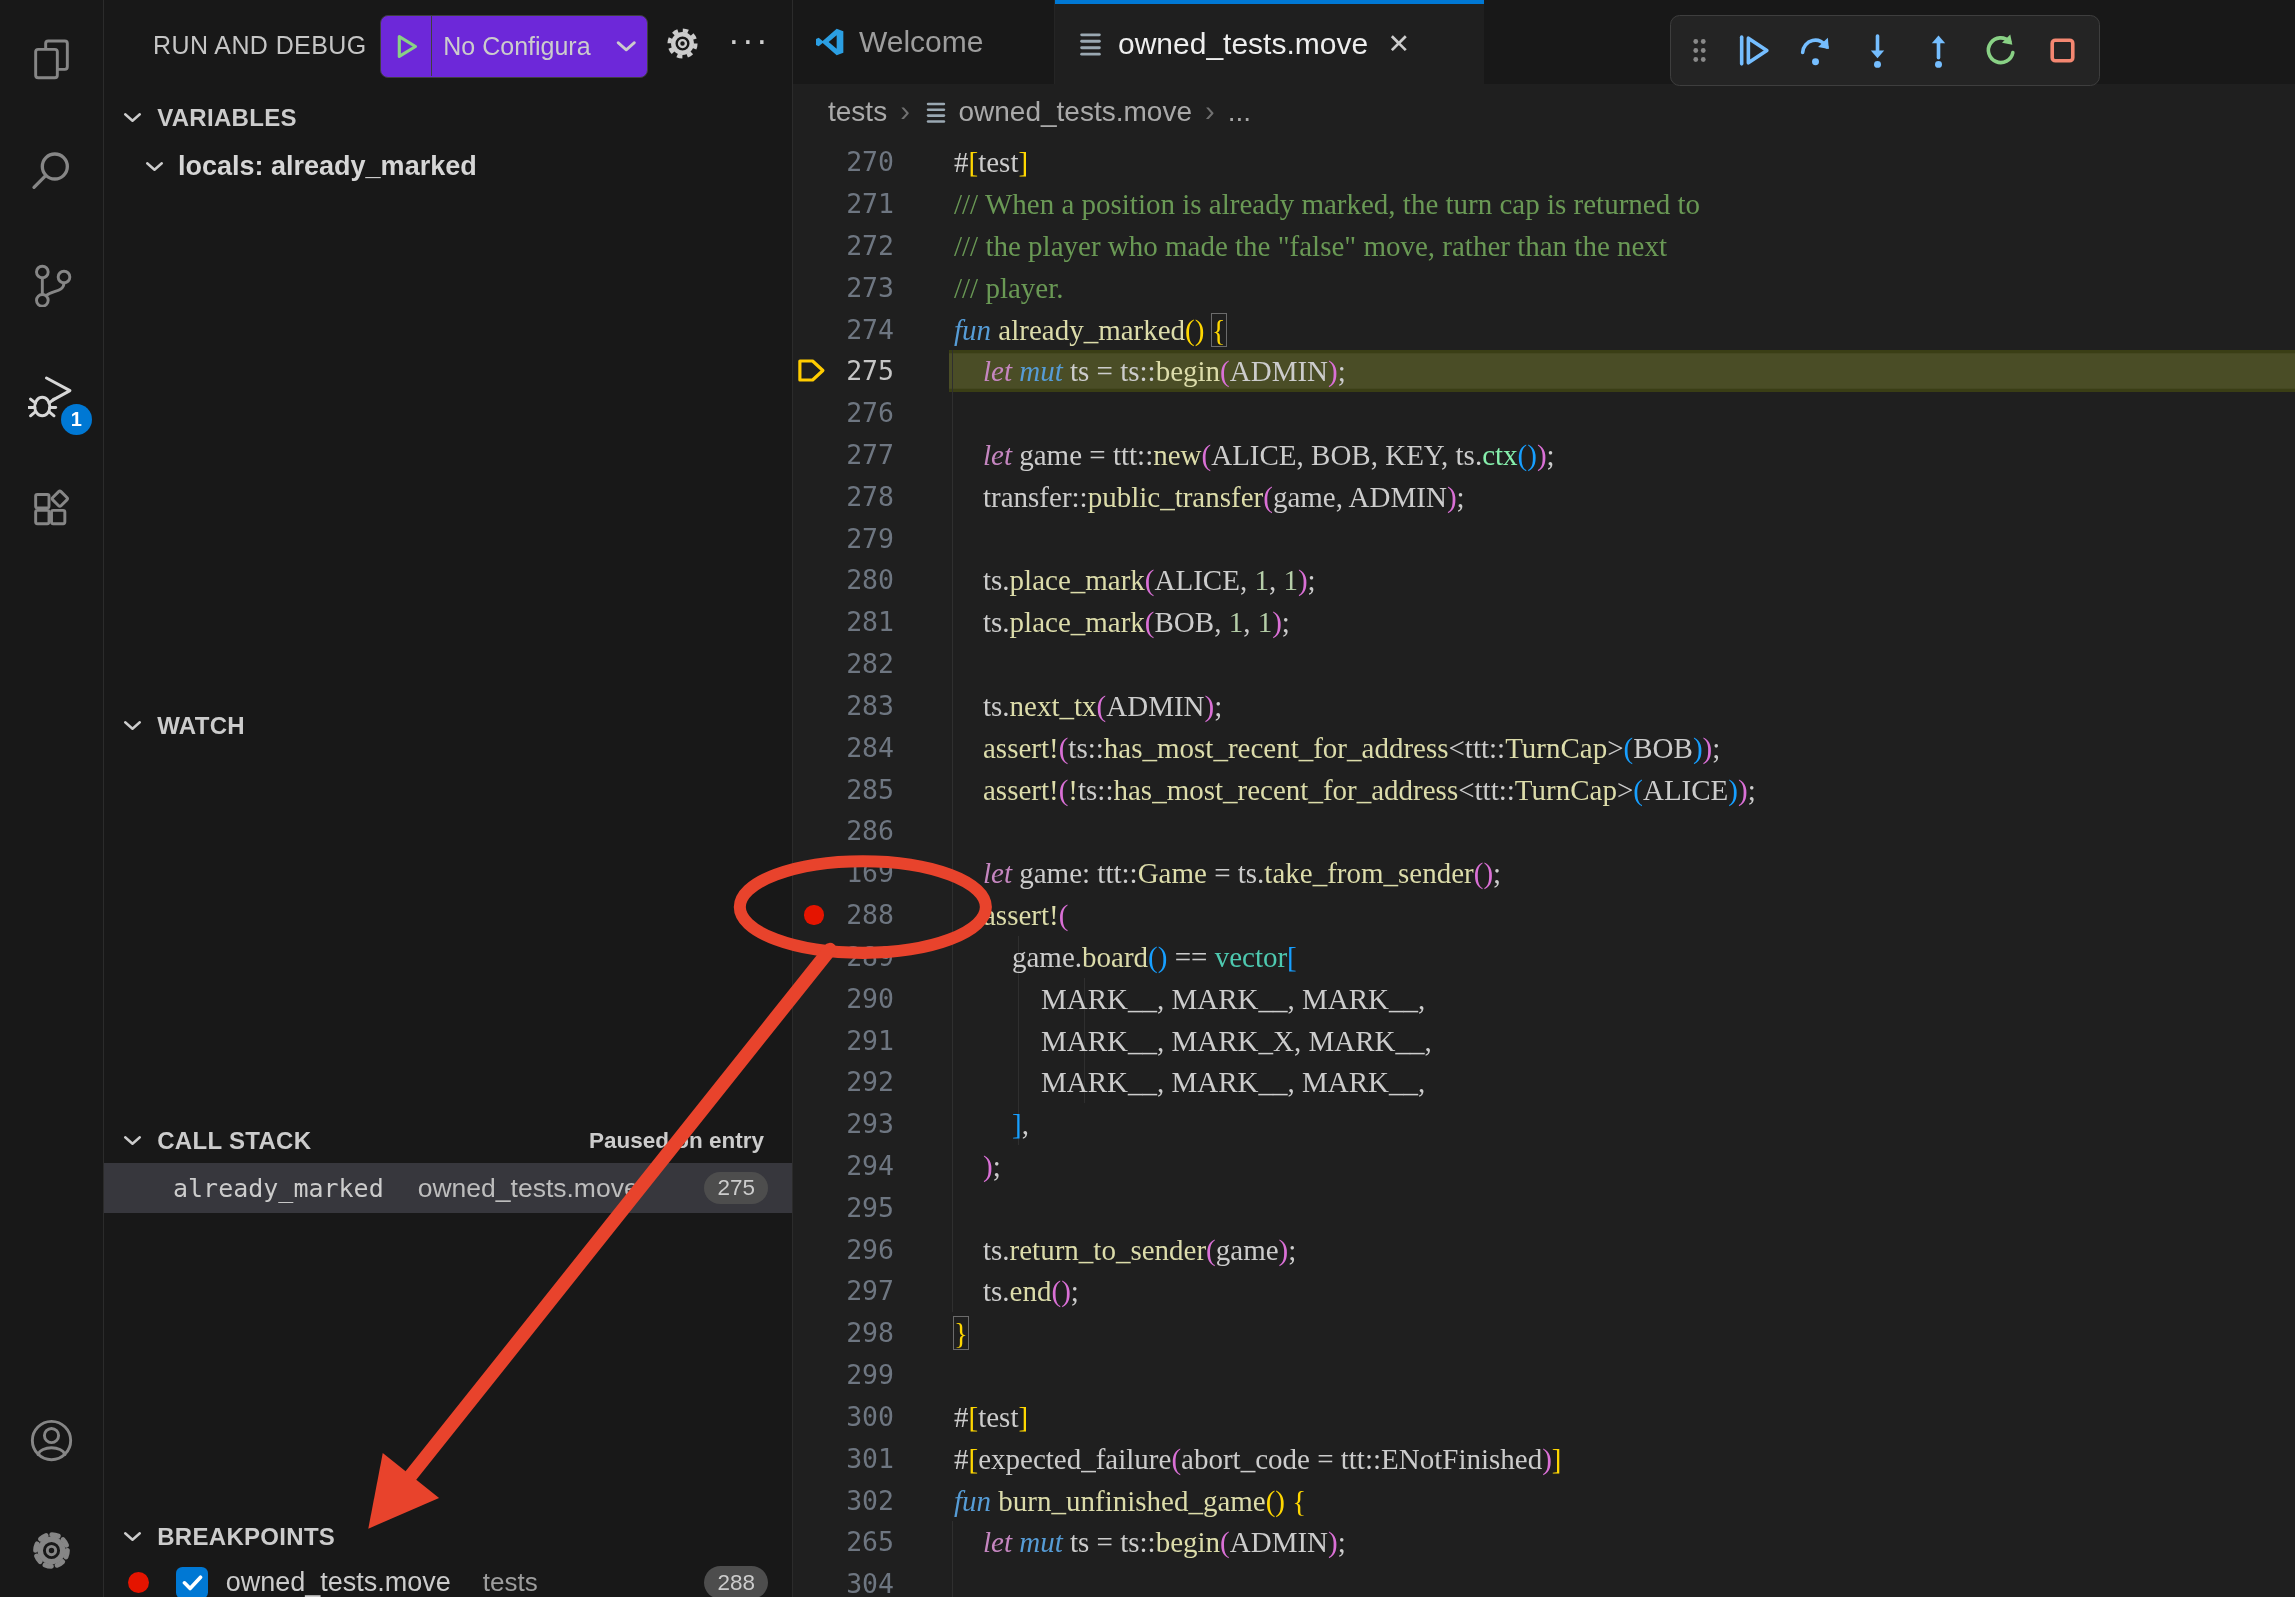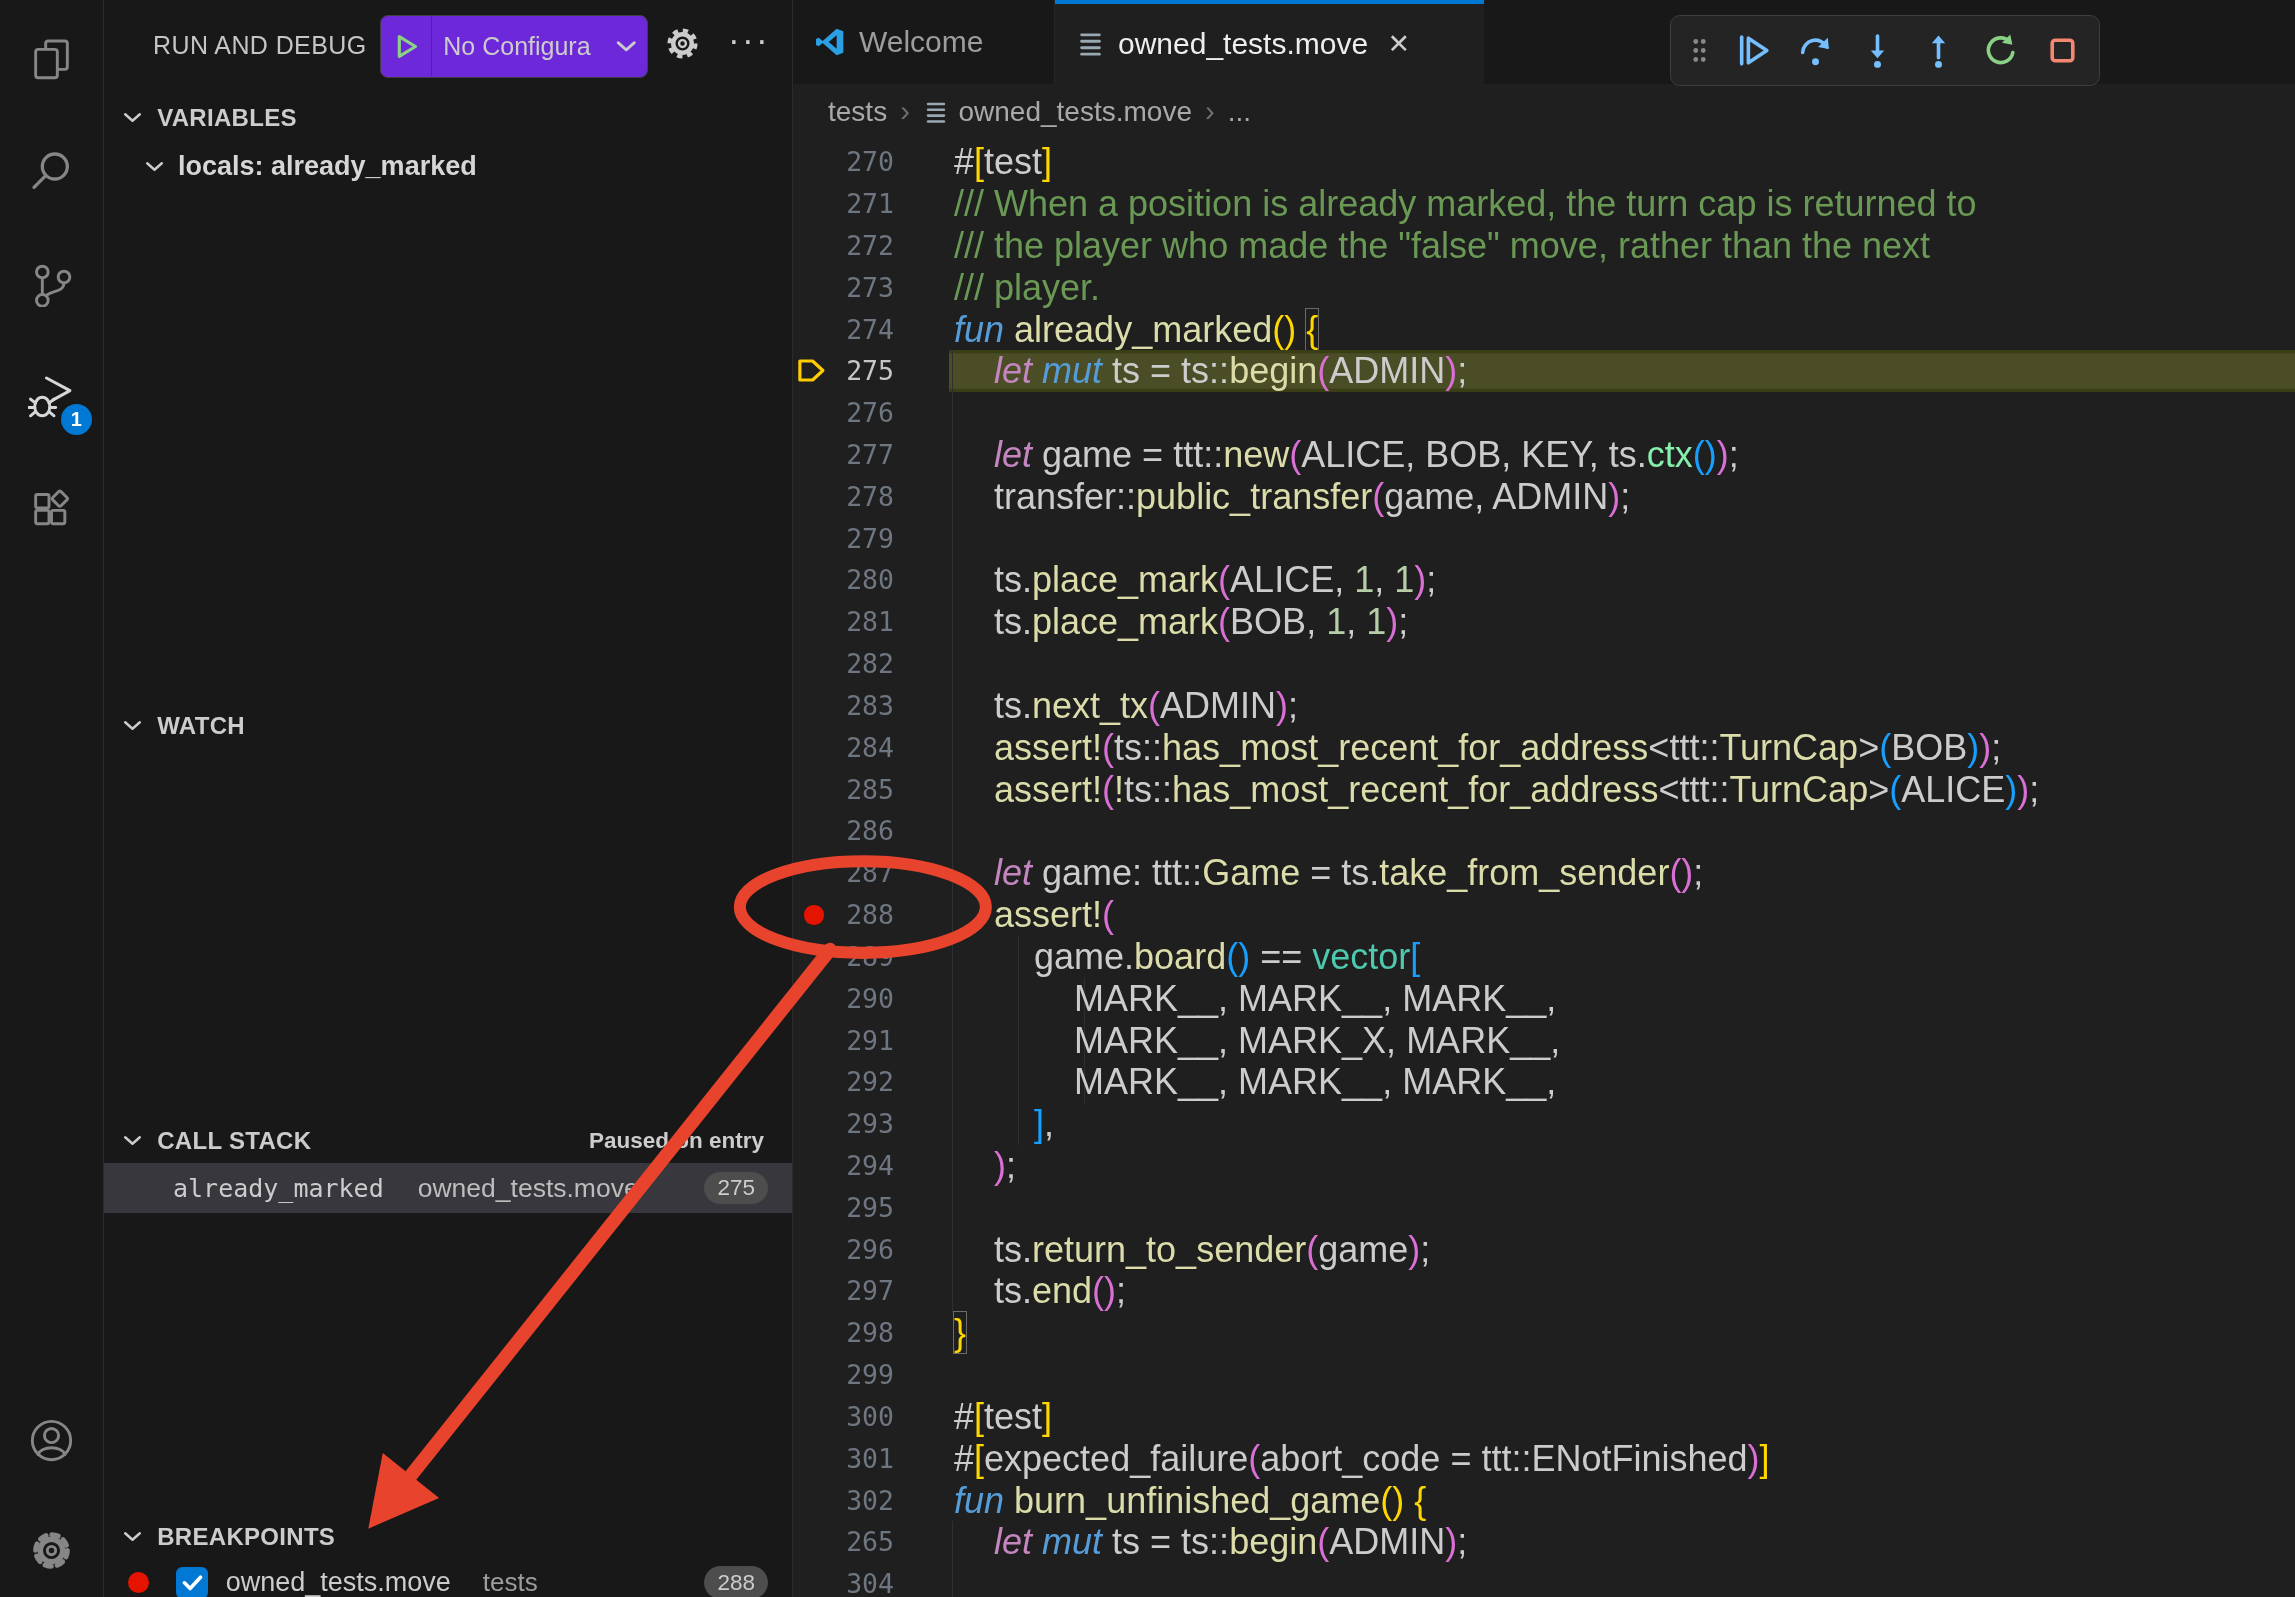--- a/index.html
+++ b/index.html
@@ -61,22 +61,22 @@
 
   
   .code{position:absolute;left:0;top:138px;width:100%;height:1459px;overflow:hidden;}
   .cl{position:absolute;left:0;width:100%;height:42px;}
   .hl{position:absolute;left:156px;right:0;top:0;bottom:0;background:#4a4d26;
       box-shadow:inset 0 3.2px 0 #3a3e15, inset 0 -3.2px 0 #3a3e15;}
   .guide{position:absolute;top:0;bottom:0;width:0.8px;background:#2f2f2f;}
   .lnum{position:absolute;left:24px;width:77px;text-align:right;font-family:"DejaVu Sans Mono",monospace;
     font-size:26.5px;color:#6e7681;line-height:42px;}
   .cl.cur .lnum{color:#c6c6c6;}
-  .ltext{position:absolute;left:161px;white-space:pre;font-family:Liberation Sans, sans-serif;
-    font-size:36px;line-height:42px;}
+  .ltext{position:absolute;left:161px;white-space:pre;font-family:Liberation Serif, serif;
+    font-size:29px;line-height:42px;}
   .bpdot{position:absolute;left:11.3px;top:11.3px;width:19.3px;height:19.3px;border-radius:50%;background:#e51400;}
   .ptr{position:absolute;left:1.6px;top:7.2px;}
   .tk-p{color:#cccccc}.tk-c{color:#6a9955}
   .tk-kp{color:#c586c0;font-style:italic}.tk-kb{color:#569cd6;font-style:italic}
   .tk-mb{color:#86efac}.tk-fn{color:#dcdcaa}.tk-ty{color:#4ec9b0}.tk-n{color:#b5cea8}
   .tk-b1{color:#ffd700}.tk-b2{color:#da70d6}.tk-b3{color:#179fff}
   .tk-bm{color:#ffd700;outline:1.6px solid #6b6b6b;outline-offset:0.8px;}
 
   
   .dbg-toolbar{position:absolute;left:1670px;top:14.5px;width:428px;height:69px;background:#242424;
@@ -364,21 +364,21 @@
           <span class="lnum">285</span>
           <span class="ltext"><span class="tk-p">    </span><span class="tk-fn">assert!</span><span class="tk-b2">(</span><span class="tk-fn">!</span><span class="tk-p">ts::</span><span class="tk-fn">has_most_recent_for_address</span><span class="tk-p">&lt;ttt::</span><span class="tk-fn">TurnCap</span><span class="tk-p">&gt;</span><span class="tk-b3">(</span><span class="tk-p">ALICE</span><span class="tk-b3">)</span><span class="tk-b2">)</span><span class="tk-p">;</span></span>
         </div>
         <div class="cl" style="top: 672px;">
           <div class="guide" style="left: 159px;"></div>
           <span class="lnum">286</span>
           <span class="ltext"></span>
         </div>
         <div class="cl" style="top: 714px;">
           <div class="guide" style="left: 159px;"></div>
-          <span class="lnum">287</span>
+          <span class="lnum">169</span>
           <span class="ltext"><span class="tk-p">    </span><span class="tk-kp">let</span><span class="tk-p"> game: ttt::</span><span class="tk-fn">Game</span><span class="tk-p"> = ts.</span><span class="tk-fn">take_from_sender</span><span class="tk-b2">()</span><span class="tk-p">;</span></span>
         </div>
         <div class="cl" style="top: 756px;">
           <div class="guide" style="left: 159px;"></div>
           <div class="bpdot"></div>
           <span class="lnum">288</span>
           <span class="ltext"><span class="tk-p">    </span><span class="tk-fn">assert!</span><span class="tk-b2">(</span></span>
         </div>
         <div class="cl" style="top: 798px;">
           <div class="guide" style="left: 159px;"></div>

